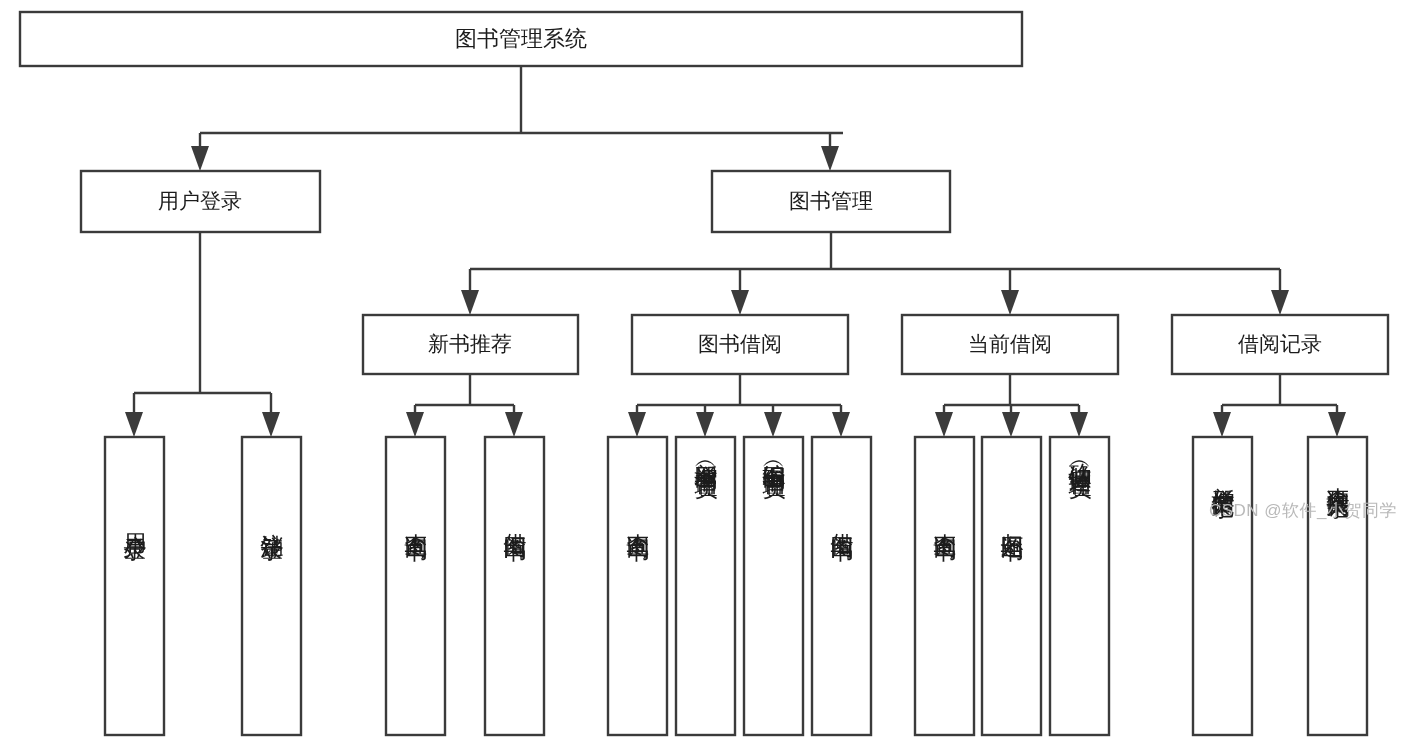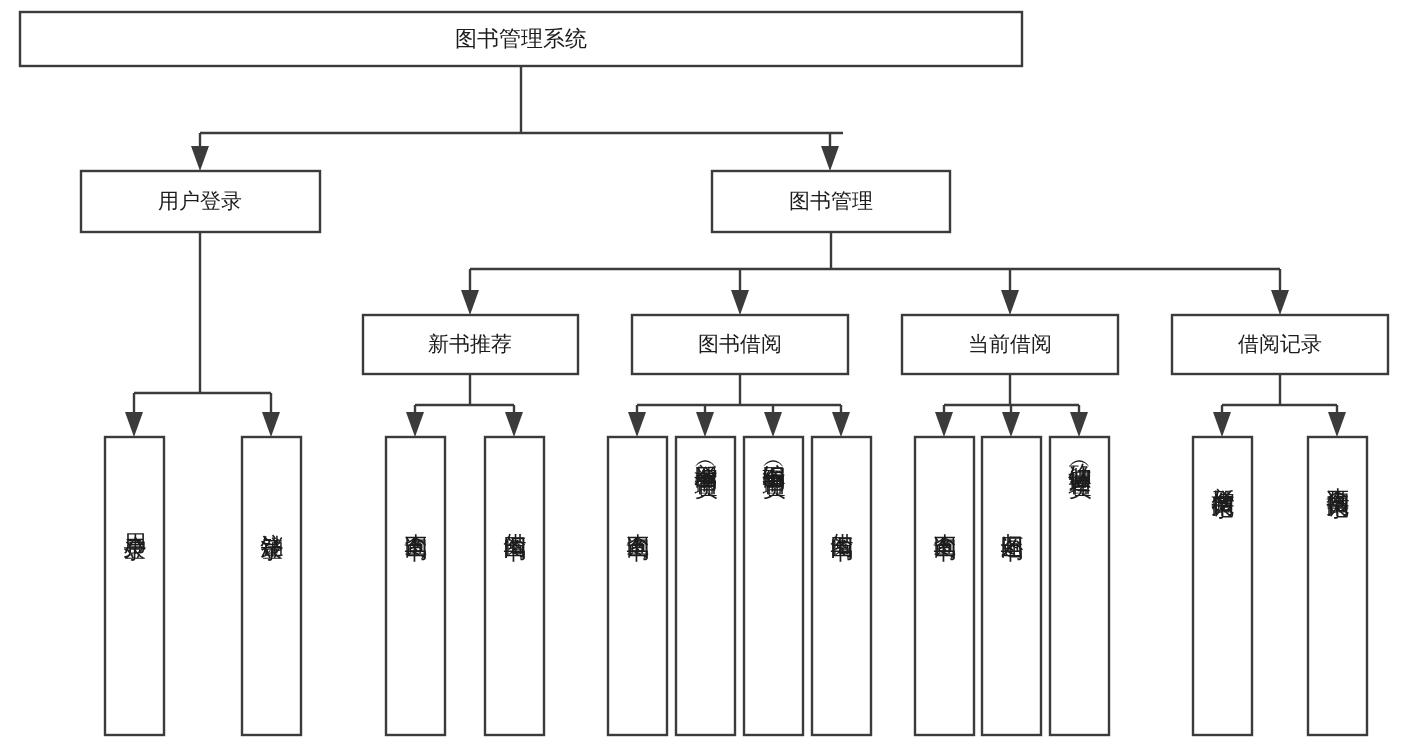--- a/index.html
+++ b/index.html
@@ -281,14 +281,15 @@
   </div>
 
   <div class="leaf-label-holder" style="left:1193px; top:437px; width:59px; height:298px;">
     <span class="leaf-label" style="margin-top:32px;">新增借阅记录</span>
   </div>
 
   <div class="leaf-label-holder" style="left:1308px; top:437px; width:59px; height:298px;">
     <span class="leaf-label" style="margin-top:32px;">查询借阅记录</span>
   </div>
 
+  <div class="watermark">CSDN @软件_小贺同学</div>
 
 </div>
 
 </body></html>

